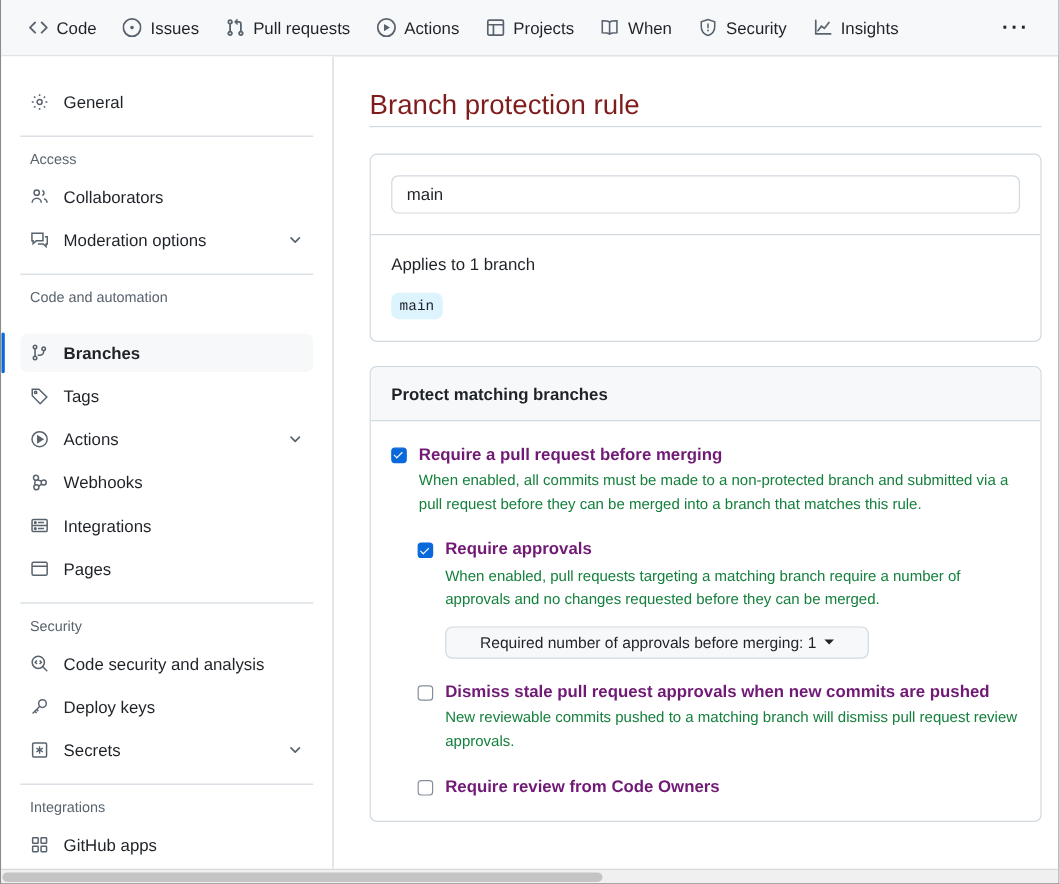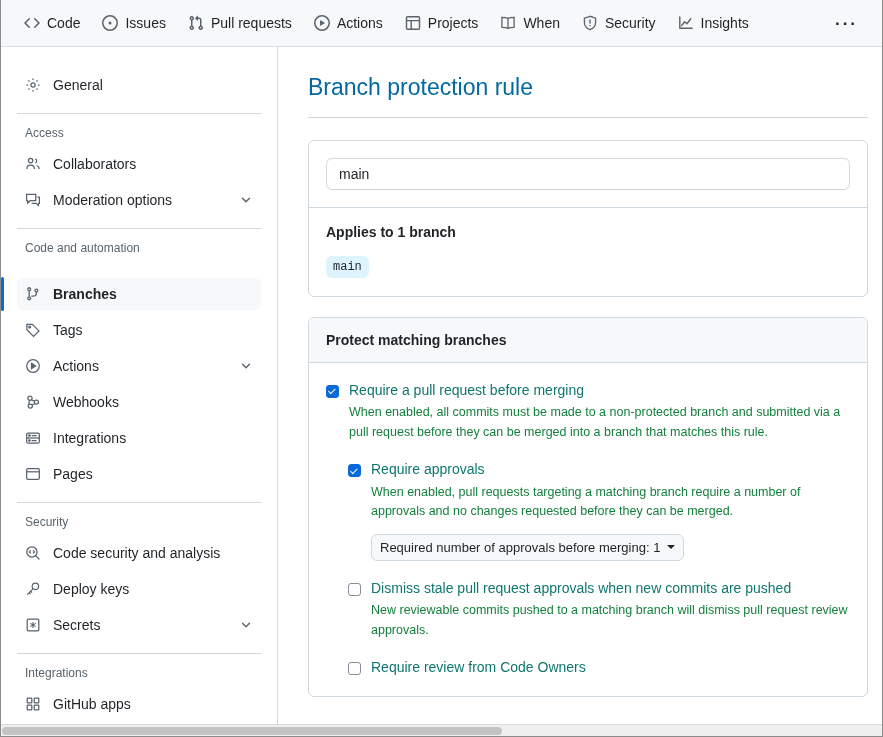--- a/index.html
+++ b/index.html
@@ -145,22 +145,22 @@
     padding: 26px 0 0 0;
     overflow: hidden;
     min-width: 0;
   }
   .main-inner {
     padding: 0 14px 0 30px;
   }
   .page-title {
     font-size: 23px;
     font-weight: 400;
-    color: #0369a1;
-    margin: 0 0 14px 0;
+    color: #7f1d1d;
+    margin: 0 0 2px 0;
     line-height: 1.3;
   }
   .title-rule {
     height: 1px;
     background: #d1d9e0;
     margin: 0 0 22px 0;
   }
 
   .panel {
     border: 1px solid #d1d9e0;
@@ -197,21 +197,21 @@
   .text-input::placeholder { color: #6e7781; }
 
   .applies-sep {
     height: 1px;
     background: #d1d9e0;
     margin: 0;
   }
   .applies-block { padding: 16px 17px 18px 17px; }
   .applies-label {
     font-size: 14px;
-    font-weight: 700;
+    font-weight: 400;
     color: #1f2328;
     margin-bottom: 16px;
   }
   .branch-chip {
     display: inline-block;
     background: #ddf4ff;
     color: #1f2328;
     border-radius: 6px;
     padding: 2px 7px;
     font-family: "Liberation Mono", monospace;
@@ -247,41 +247,41 @@
   .cb.checked::after {
     content: "";
     width: 6px; height: 3px;
     border-left: 1.6px solid #ffffff;
     border-bottom: 1.6px solid #ffffff;
     transform: rotate(-45deg) translate(0px, -1px);
   }
   .opt-text { flex: 1; min-width: 0; }
   .opt-title {
     font-size: 14px;
-    font-weight: 400;
-    color: #0f766e;
+    font-weight: 700;
+    color: #701a75;
     line-height: 1.4;
     cursor: pointer;
   }
   .opt-desc {
     font-size: 12.5px;
     color: #15803d;
     line-height: 1.55;
     margin-top: 3px;
     max-width: 530px;
   }
   .select-btn {
     display: inline-flex;
     align-items: center;
     gap: 5px;
     margin-top: 12px;
     background: #f6f8fa;
     border: 1px solid #d1d9e0;
     border-radius: 6px;
-    padding: 5px 8px;
+    padding: 5px 28px;
     font-size: 13px;
     color: #1f2328;
     cursor: pointer;
     white-space: nowrap;
   }
   .caret {
     width: 0; height: 0;
     border-left: 4px solid transparent;
     border-right: 4px solid transparent;
     border-top: 4px solid #1f2328;

